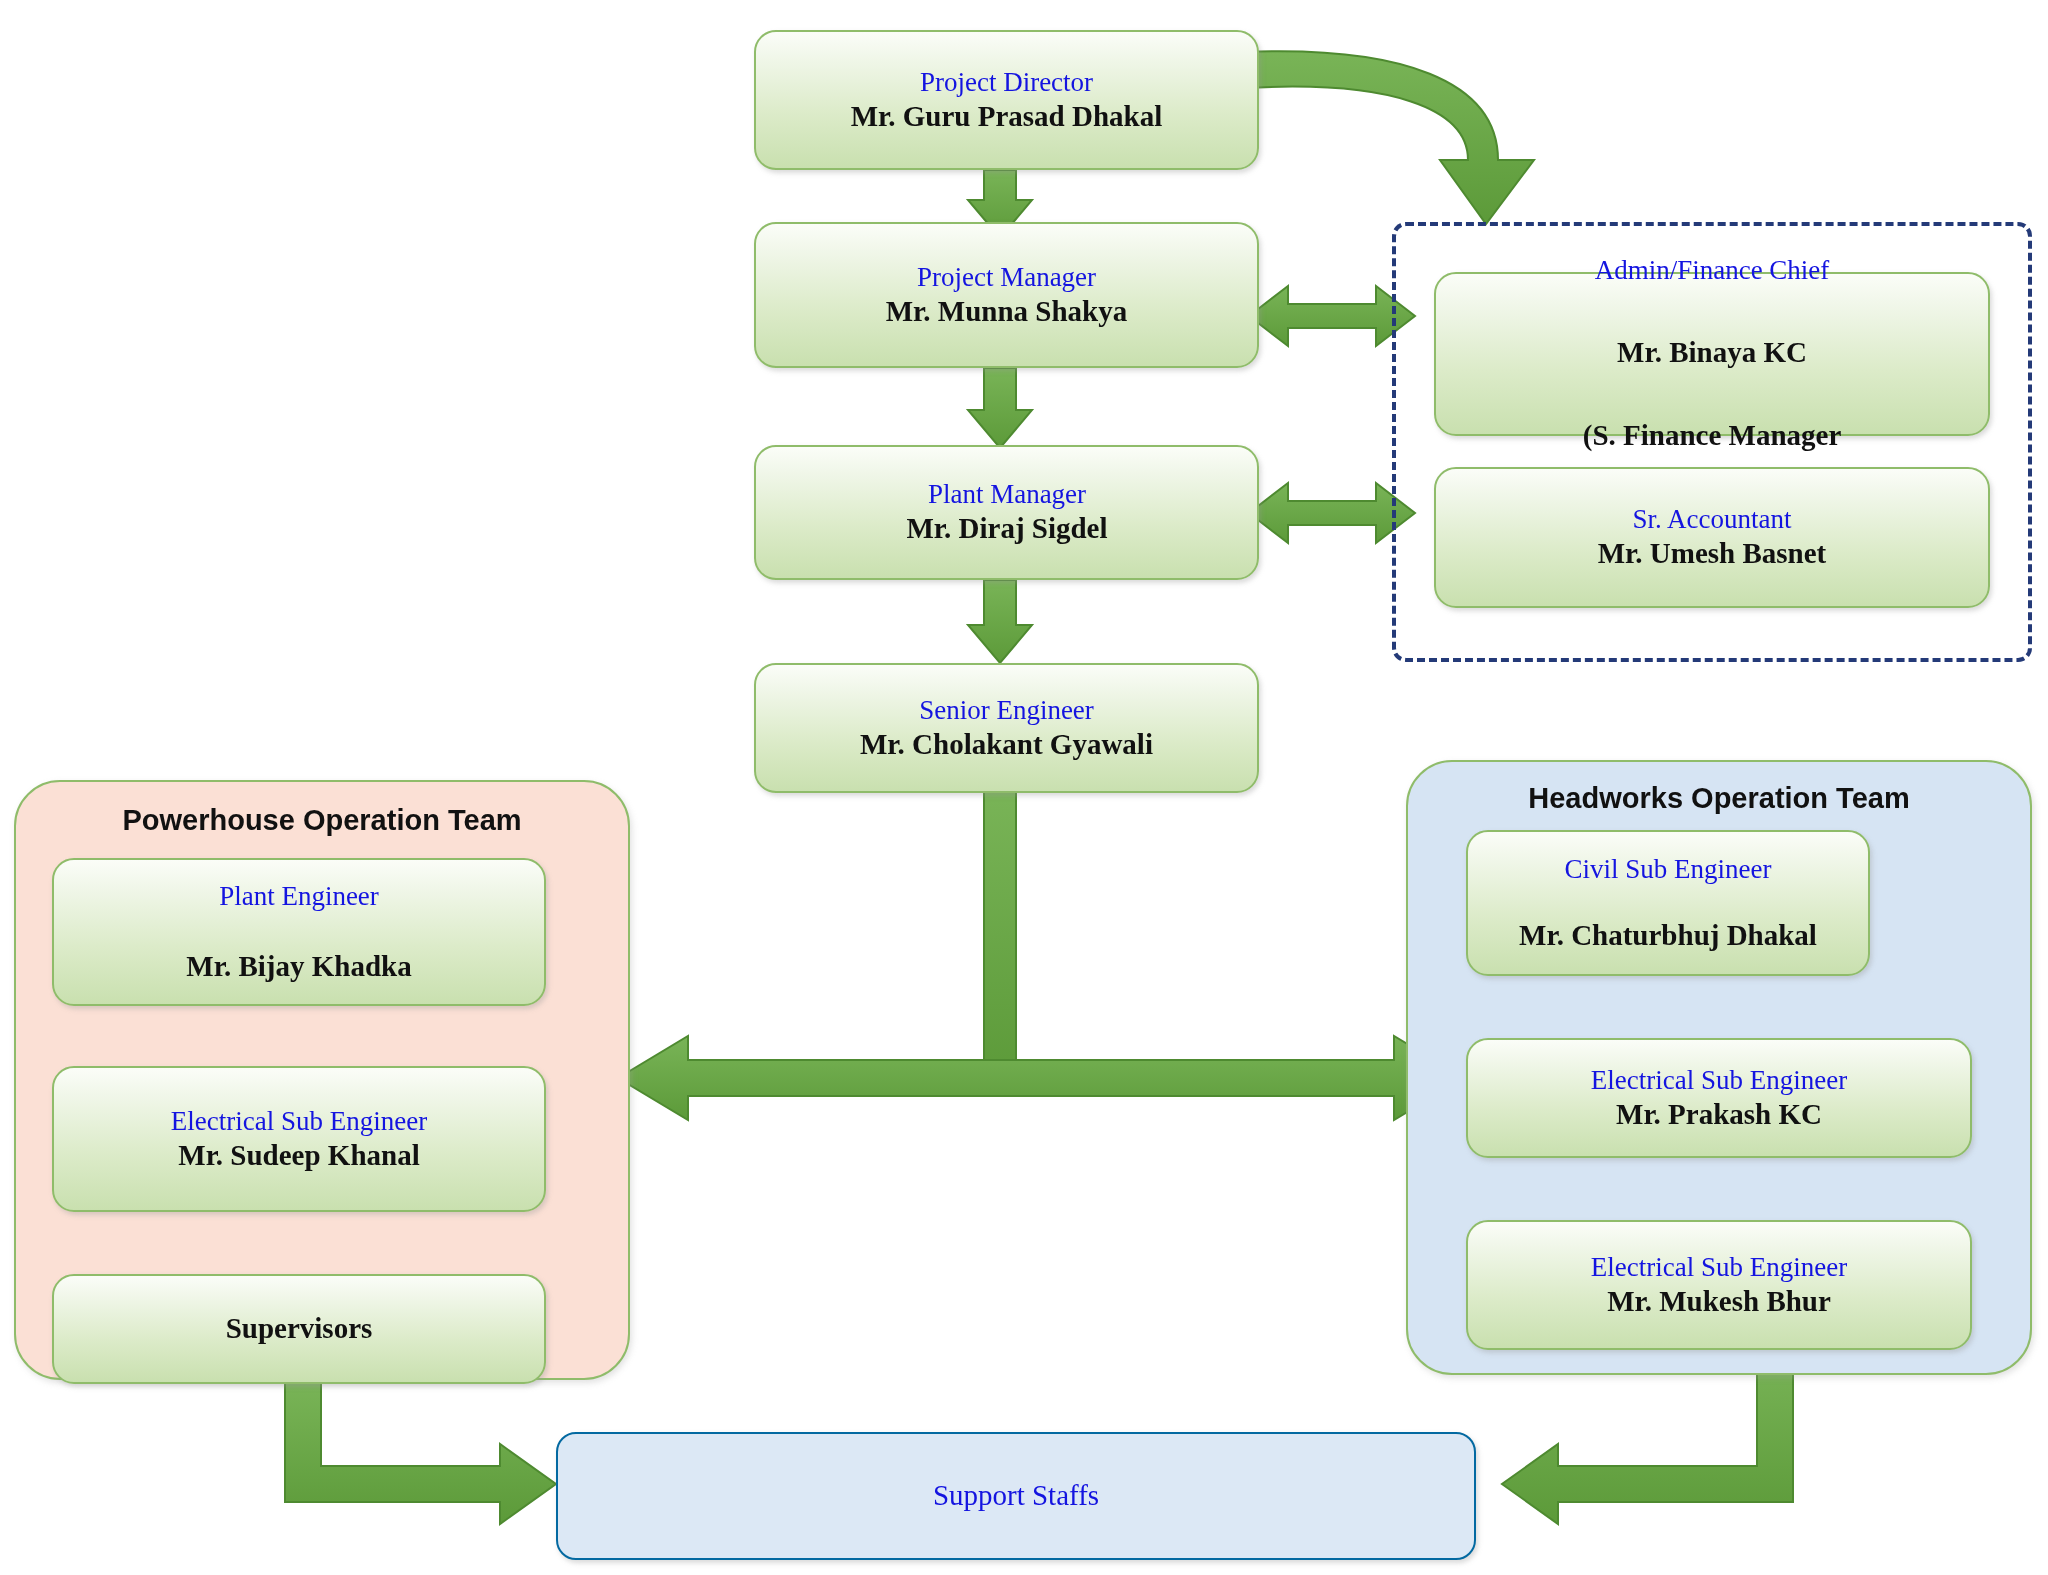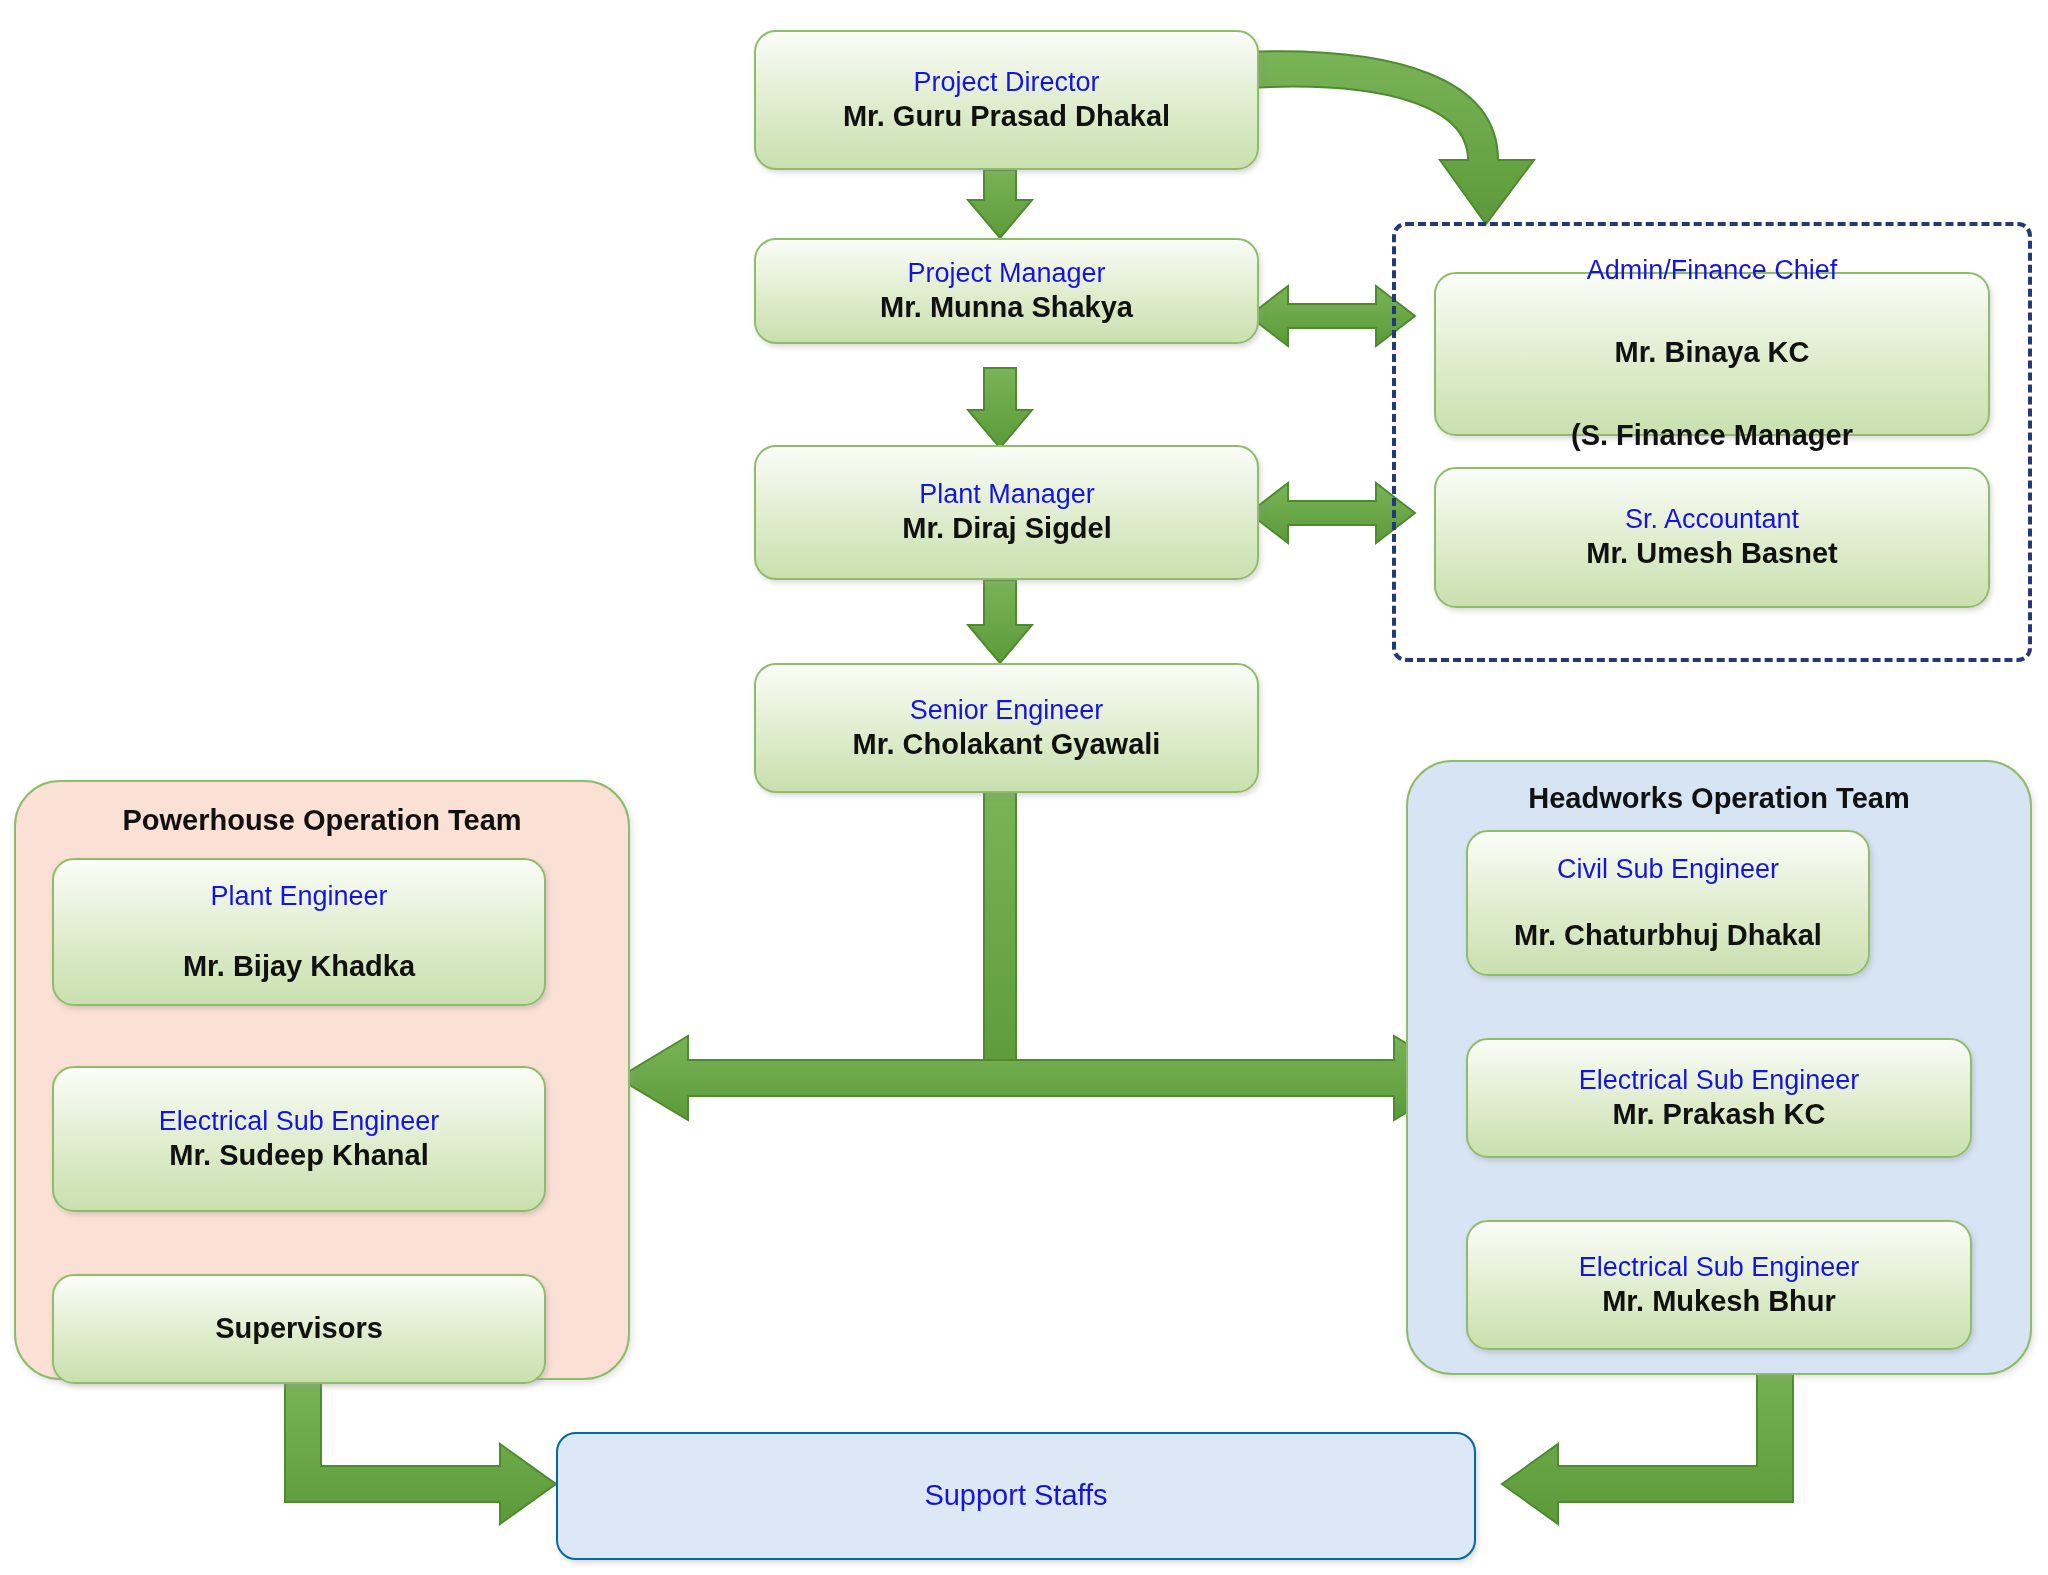--- a/index.html
+++ b/index.html
@@ -41,20 +41,21 @@
                 #dcebc9 60%,
                 #c9e0af 100%);
     box-shadow: 2px 3px 5px rgba(150,150,150,0.35);
     display: flex;
     flex-direction: column;
     align-items: center;
     justify-content: center;
     text-align: center;
     z-index: 3;
     padding: 4px 10px;
+    font-family: Liberation Serif, serif;
   }
   .node .role {
     color: #1414E0;
     font-size: 27px;
     font-weight: 400;
     line-height: 1.22;
     white-space: nowrap;
   }
   .node .person {
     color: #111111;
@@ -188,21 +189,21 @@
 
   <div class="team" id="team-headworks" style="left:1406px; top:760px; width:626px; height:615px;">
     <div class="team-title" style="top:20px;">Headworks Operation Team</div>
   </div>
 
   <div class="node" id="node-project-director" style="left:754px; top:30px; width:505px; height:140px;">
     <div class="role">Project Director</div>
     <div class="person">Mr. Guru Prasad Dhakal</div>
   </div>
 
-  <div class="node" id="node-project-manager" style="left:754px; top:238px; width:505px; height:106px;">
+  <div class="node" id="node-project-manager" style="left:754px; top:222px; width:505px; height:146px;">
     <div class="role">Project Manager</div>
     <div class="person">Mr. Munna Shakya</div>
   </div>
 
   <div class="node" id="node-plant-manager" style="left:754px; top:445px; width:505px; height:135px;padding-left:11px;">
     <div class="role">Plant Manager</div>
     <div class="person">Mr. Diraj Sigdel</div>
   </div>
 
   <div class="node" id="node-senior-engineer" style="left:754px; top:663px; width:505px; height:130px;">

